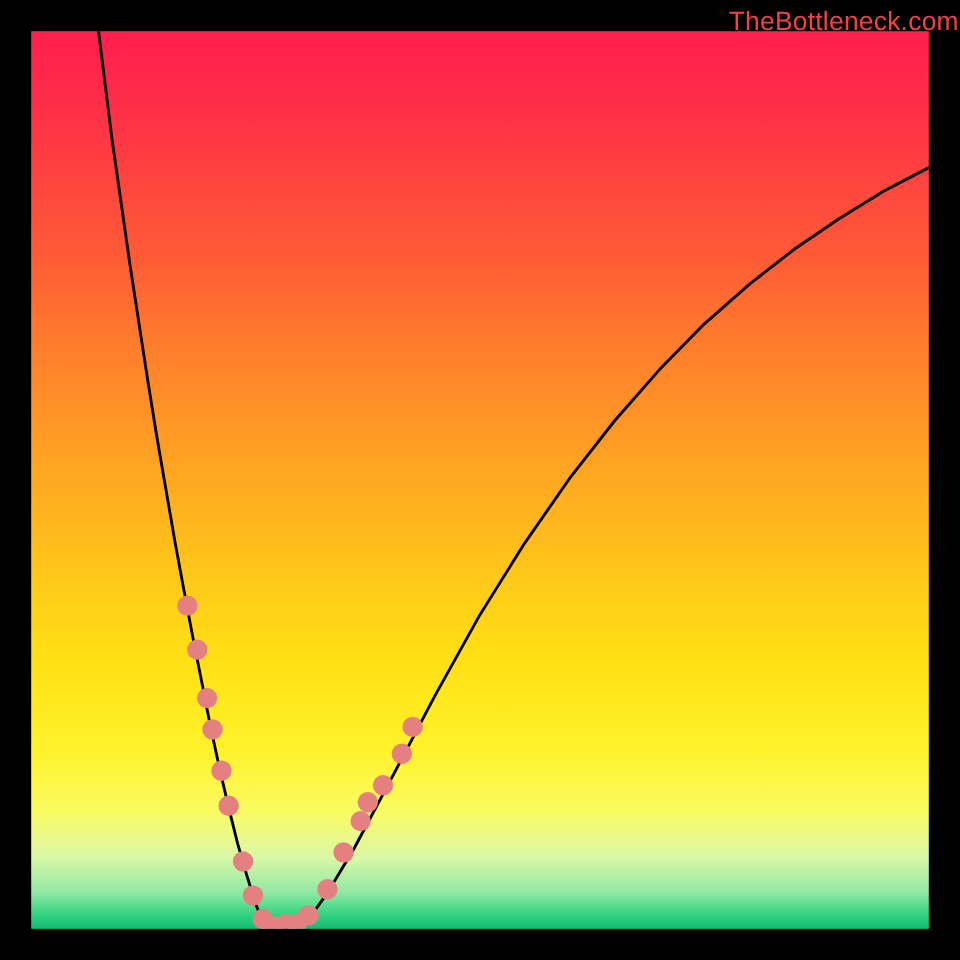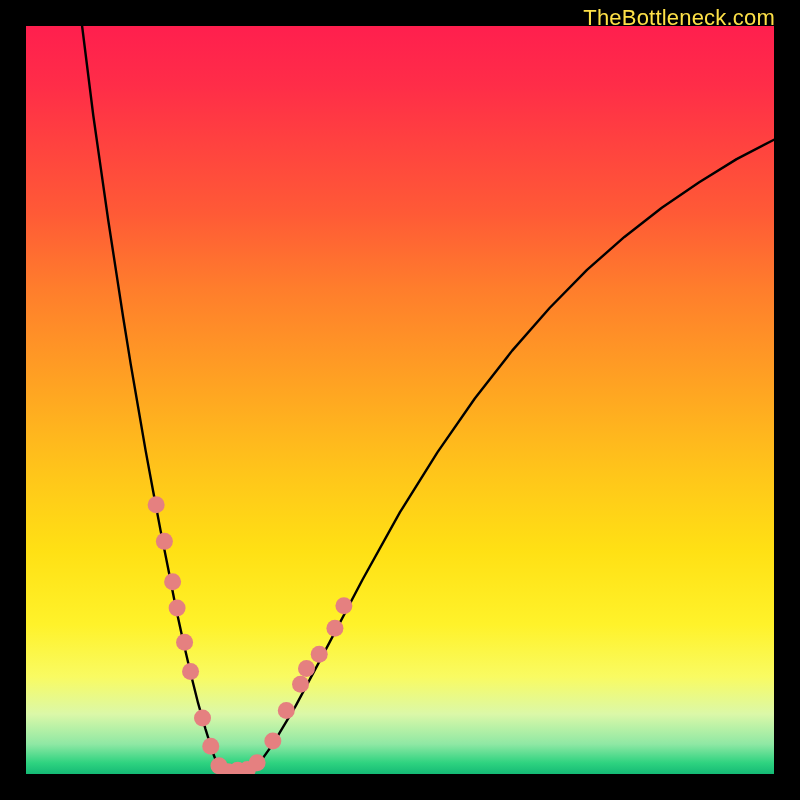--- a/index.html
+++ b/index.html
@@ -39,22 +39,22 @@
       #f9fb62 87%,
       #dbf8a8 92%,
       #8fe8a4 96%,
       #2fd380 98.5%,
       #14ba75 100%
     );
   }
   .watermark {
     position: absolute;
     top: 5px;
-    right: 25px;
-    color: #fde047;
+    right: 1px;
+    color: #ef4444;
     font-size: 22px;
     font-weight: 500;
     letter-spacing: 0.2px;
     user-select: none;
   }
   svg.curves {
     position: absolute;
     top: 0;
     left: 0;
     width: 748px;

